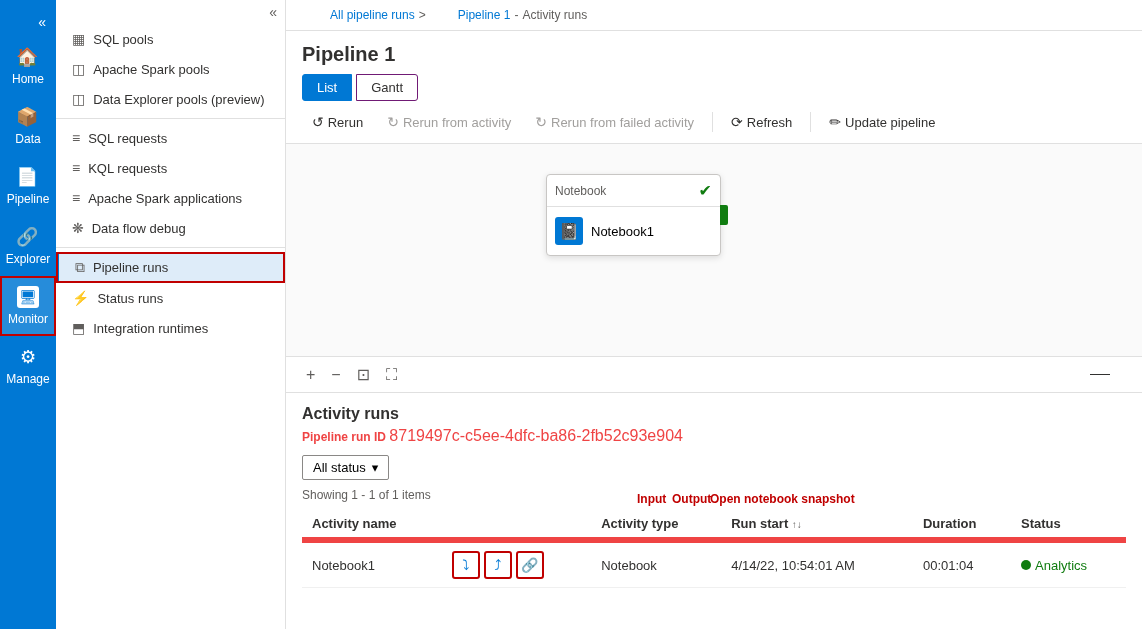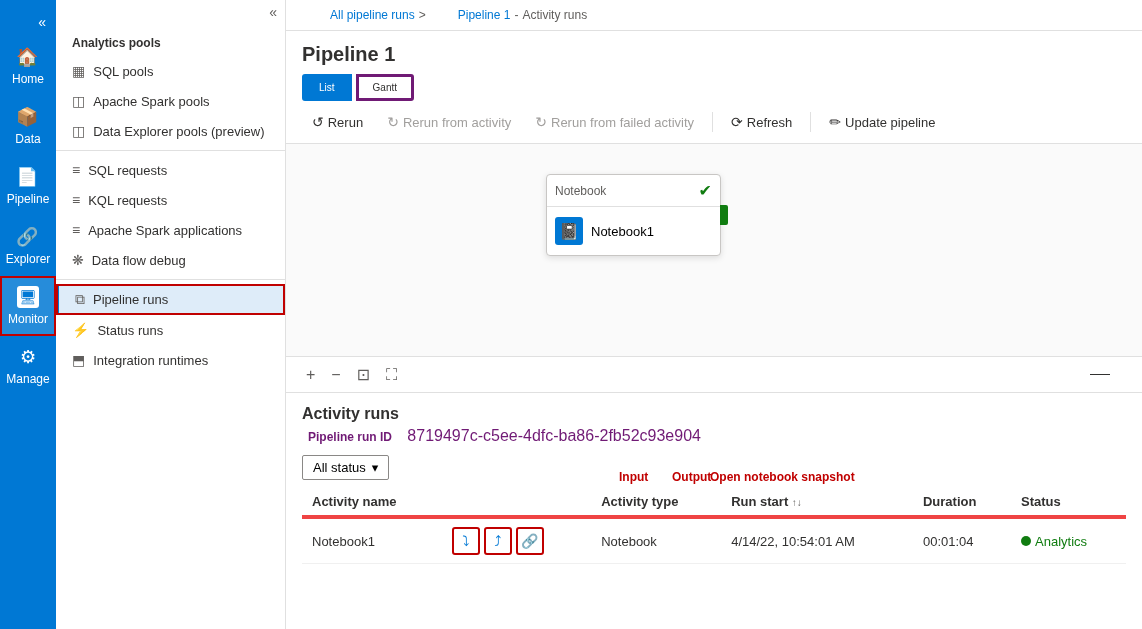--- a/index.html
+++ b/index.html
@@ -101,24 +101,24 @@
 
     
     .tab-bar {
       display: flex;
       align-items: center;
       padding: 0 16px;
       gap: 4px;
     }
     .tab-btn {
       padding: 5px 14px;
-      border: 3px solid #701a75;
-      background: #fff;
-      cursor: pointer;
-      font-size: 10px;
+      border: 1px solid #701a75;
+      background: #fff;
+      cursor: pointer;
+      font-size: 13px;
       color: #323130;
     }
     .tab-btn:first-child { border-radius: 3px 0 0 3px; }
     .tab-btn:last-child { border-radius: 0 3px 3px 0; }
     .tab-btn.active { background: #0078d4; color: #fff; border-color: #0078d4; }
 
     
     .toolbar {
       display: flex;
       align-items: center;
@@ -233,21 +233,21 @@
       font-size: 16px;
       font-weight: 600;
       color: #323130;
       margin-bottom: 4px;
     }
     .pipeline-run-id {
       font-size: 12px;
       color: #323130;
       margin-bottom: 10px;
     }
-    .pipeline-run-id span { color: #701a75; margin-left: 6px; }
+    .pipeline-run-id span { color: #ef4444; }
 
     
     .status-filter {
       display: inline-flex;
       align-items: center;
       gap: 6px;
       border: 1px solid #8a8886;
       padding: 4px 10px;
       border-radius: 2px;
       cursor: pointer;
@@ -267,21 +267,21 @@
     .activity-table {
       width: 100%;
       border-collapse: collapse;
       font-size: 13px;
     }
     .activity-table th {
       text-align: left;
       padding: 6px 10px;
       color: #323130;
       font-weight: 600;
-      border-bottom: 4px solid #ef4444;
+      border-bottom: 6px solid #ef4444;
       white-space: nowrap;
     }
     .activity-table td {
       padding: 8px 10px;
       border-bottom: 1px solid #f0f0f0;
       color: #323130;
       vertical-align: middle;
     }
 
     
@@ -368,21 +368,20 @@
     <span class="nav-icon">⚙</span>
     <span class="nav-item-label">Manage</span>
   </button>
 </div>
 
 <div class="sidebar">
   <div class="sidebar-collapse-btn">
     <span style="font-size:14px;color:#605e5c;">«</span>
   </div>
 
-  <div class="sidebar-section-title">Analytics pools</div>
 
   <div class="sidebar-item">
     <span class="item-icon">▦</span>
     <span>SQL pools</span>
   </div>
   <div class="sidebar-item">
     <span class="item-icon">◫</span>
     <span>Apache Spark pools</span>
   </div>
   <div class="sidebar-item">
@@ -504,24 +503,25 @@
       <span class="pipeline-run-label">Pipeline run ID</span>
       <span> </span>
       <span class="pipeline-run-uuid">8719497c-c5ee-4dfc-ba86-2fb52c93e904</span>
     </div>
 
     <div class="status-filter">
       <span>All status</span>
       <span>▾</span>
     </div>
 
+    <div class="showing-text">Showing 1 - 1 of 1 items</div>
 
     
     <div style="position:relative;">
-      <div style="position:absolute;top:-18px;left:317px;color:#c00000;font-weight:700;font-size:12px;pointer-events:none;">Input</div>
+      <div style="position:absolute;top:-18px;left:335px;color:#c00000;font-weight:700;font-size:12px;pointer-events:none;">Input</div>
       <div style="position:absolute;top:-18px;left:370px;color:#c00000;font-weight:700;font-size:12px;pointer-events:none;">Output</div>
       <div style="position:absolute;top:-18px;left:408px;color:#c00000;font-weight:700;font-size:12px;pointer-events:none;">Open notebook snapshot</div>
     </div>
 
     
     <table class="activity-table">
       <thead>
         <tr>
           <th>
             <span>Activity name</span>

